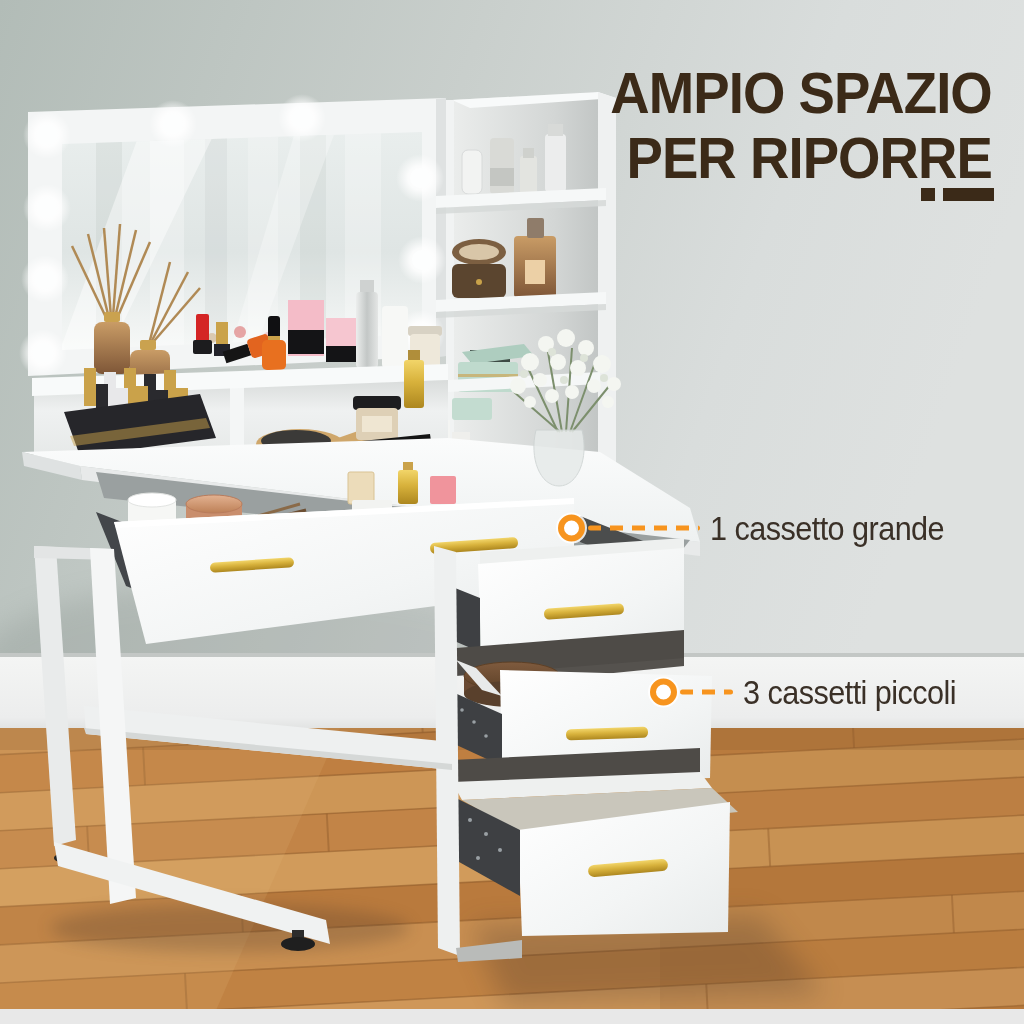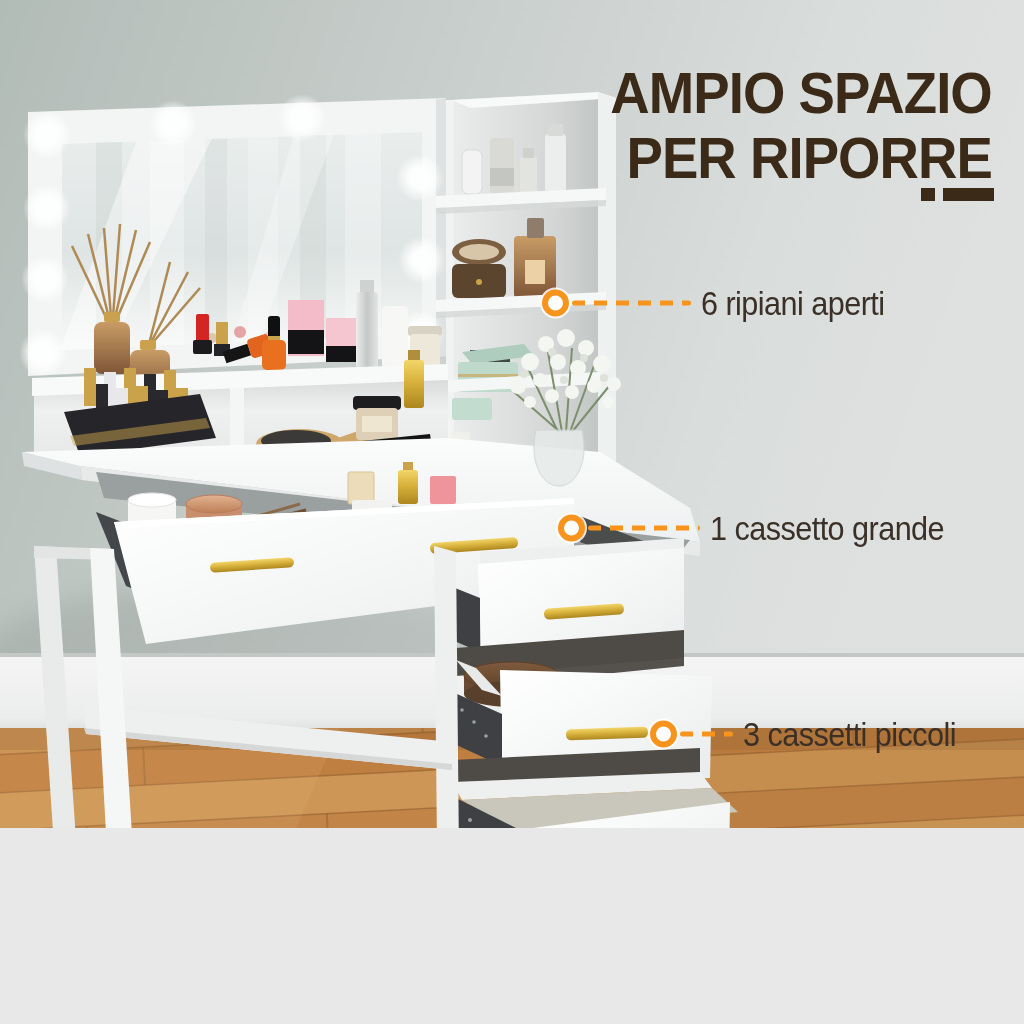--- a/index.html
+++ b/index.html
@@ -1,17 +1,17 @@
 <!DOCTYPE html>
 <html style="--accent: #F7941E; --title-text: #3B2A18; --label-text: #3A3027; --gold-handle: #D8B23C; --wall: #C9D1CE; --baseboard: #EFF0EF; --floor-wood: #C68A4A; --furniture-white: #F7F8F8;"><head>
 <meta charset="utf-8">
 <style>
   html,body{margin:0;padding:0;background:#e8e8e8;}
   .stage{
-    position:relative;width:1024px;height:828px;overflow:hidden;
+    position:relative;width:1024px;height:1009px;overflow:hidden;
     font-family:"Liberation Sans", sans-serif;
     background:#cdd3d1;
   }
   .scene-svg{position:absolute;left:0;top:0;width:1024px;height:1024px;display:block;}
   .headline{
     position:absolute;top:22px;right:32px;text-align:right;
     color:var(--title-text,#3b2a18);
     font-weight:bold;font-size:58px;line-height:1.12;letter-spacing:-1px;
     transform:scaleX(.94);transform-origin:100% 0;
     white-space:nowrap;
@@ -36,21 +36,21 @@
     background:repeating-linear-gradient(90deg,var(--accent,#f7941e) 0 13px,transparent 13px 22px);
   }
   .callout .label{
     margin-left:10px;font-size:34px;letter-spacing:-.6px;
     transform:scaleX(.9);transform-origin:0 50%;
   }
   .callout-1{left:542px;top:303px;}
   .callout-1 .dash-line{width:119px;}
   .callout-2{left:558px;top:528px;}
   .callout-2 .dash-line{width:112px;}
-  .callout-3{left:650px;top:734px;}
+  .callout-3{left:650px;top:692px;}
   .callout-3 .dash-line{width:53px;}
 </style>
 </head>
 <body>
 
 <div class="stage">
 
   <svg class="scene-svg" viewBox="0 0 1024 1024" aria-hidden="true">
     <defs>
       <linearGradient id="wallGrad" x1="0" y1="0" x2="1" y2="0.25">
@@ -489,25 +489,20 @@
 
   <h1 class="headline">
     <span>AMPIO SPAZIO</span>
     <span>PER RIPORRE</span>
   </h1>
   <div class="title-dash">
     <span class="sq"></span>
     <span class="bar"></span>
   </div>
 
-  <div class="callout callout-1">
-    <span class="dot"></span>
-    <span class="dash-line"></span>
-    <span class="label">6 ripiani aperti</span>
-  </div>
   <div class="callout callout-2">
     <span class="dot"></span>
     <span class="dash-line"></span>
     <span class="label">1 cassetto grande</span>
   </div>
   <div class="callout callout-3">
     <span class="dot"></span>
     <span class="dash-line"></span>
     <span class="label">3 cassetti piccoli</span>
   </div>

